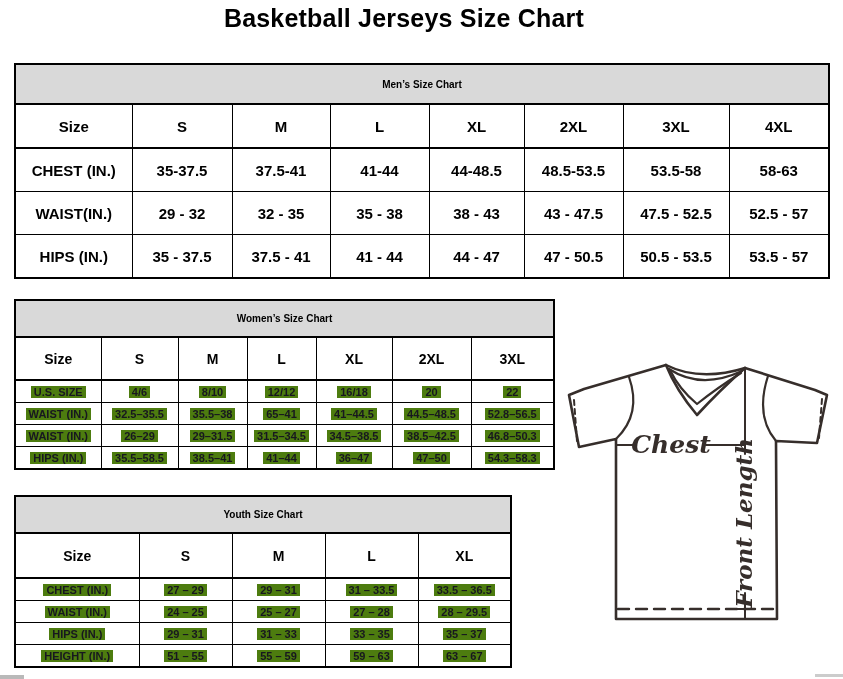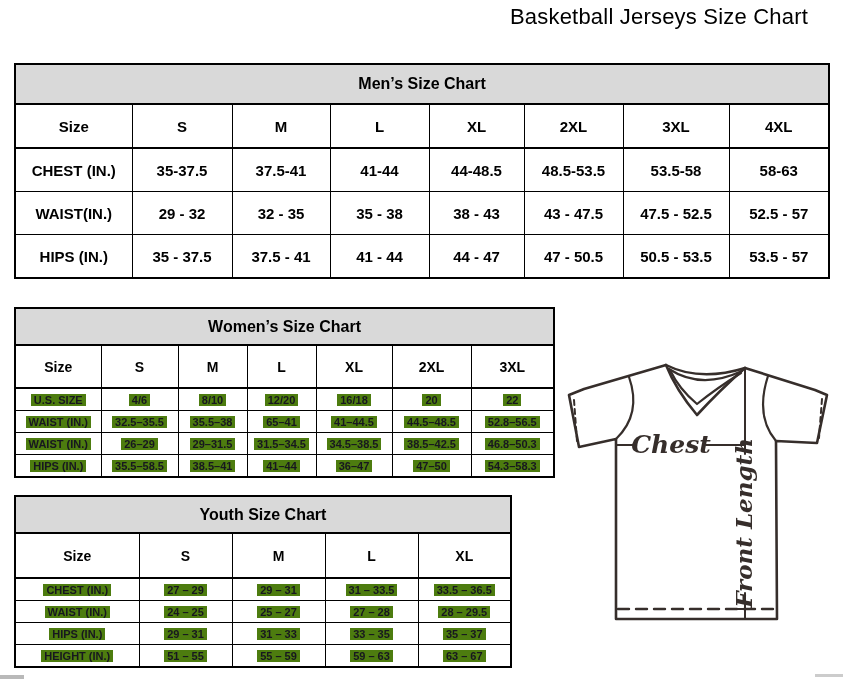--- a/index.html
+++ b/index.html
@@ -1,44 +1,44 @@
 <!DOCTYPE html>
 <html><head>
 <meta charset="utf-8">
 <style>
   html,body{margin:0;padding:0;}
   body{
     width:843px;height:679px;position:relative;overflow:hidden;
     background:#ffffff;font-family:"Liberation Sans",sans-serif;color:#000;
   }
   .page-title{
-    position:absolute;top:4px;left:0;width:808px;text-align:right;
-    font-size:22px;font-weight:normal;letter-spacing:0.2px;
+    position:absolute;top:4px;left:0;width:808px;text-align:center;
+    font-size:25px;font-weight:bold;letter-spacing:0.2px;
   }
   table.size-table{
     position:absolute;border-collapse:collapse;table-layout:fixed;
     border:2px solid #000;background:#fff;
   }
   table.size-table td,table.size-table th{
     border:1px solid #000;text-align:center;vertical-align:middle;
     font-weight:bold;padding:0;overflow:hidden;white-space:nowrap;
   }
   tr.band td{
-    background:#d9d9d9;border-bottom:2px solid #000;font-size:16px;
+    background:#d9d9d9;border-bottom:2px solid #000;font-size:10px;
   }
   tr.head th{border-bottom:2px solid #000;}
 
   
   table.mens{left:14px;top:63px;width:814px;}
   table.mens tr.band td{height:38px;}
   table.mens tr.head th{height:42px;font-size:15px;}
   table.mens tr.data td{height:42px;font-size:15px;}
 
   
-  table.womens{left:14px;top:307px;width:539px;padding-left:12px;}
+  table.womens{left:14px;top:299px;width:539px;padding-left:12px;}
   table.womens tr.band td{height:35px;}
   table.womens tr.head th{height:41px;font-size:14px;}
   table.womens tr.data td{height:21px;font-size:11px;color:#17171f;}
 
   
   table.youth{left:14px;top:495px;width:496px;}
   table.youth tr.band td{height:35px;margin-left:26px;}
   table.youth tr.head th{height:43px;font-size:14px;}
   table.youth tr.data td{height:21px;font-size:11px;color:#17171f;}
 
@@ -135,21 +135,21 @@
     <th>M</th>
     <th>L</th>
     <th>XL</th>
     <th>2XL</th>
     <th>3XL</th>
   </tr>
   <tr class="data">
     <td><span class="hl">U.S. SIZE</span></td>
     <td><span class="hl">4/6</span></td>
     <td><span class="hl">8/10</span></td>
-    <td><span class="hl">12/20</span></td>
+    <td><span class="hl">12/12</span></td>
     <td><span class="hl">16/18</span></td>
     <td><span class="hl">20</span></td>
     <td><span class="hl">22</span></td>
   </tr>
   <tr class="data">
     <td><span class="hl">WAIST (IN.)</span></td>
     <td><span class="hl">32.5–35.5</span></td>
     <td><span class="hl">35.5–38</span></td>
     <td><span class="hl">65–41</span></td>
     <td><span class="hl">41–44.5</span></td>

